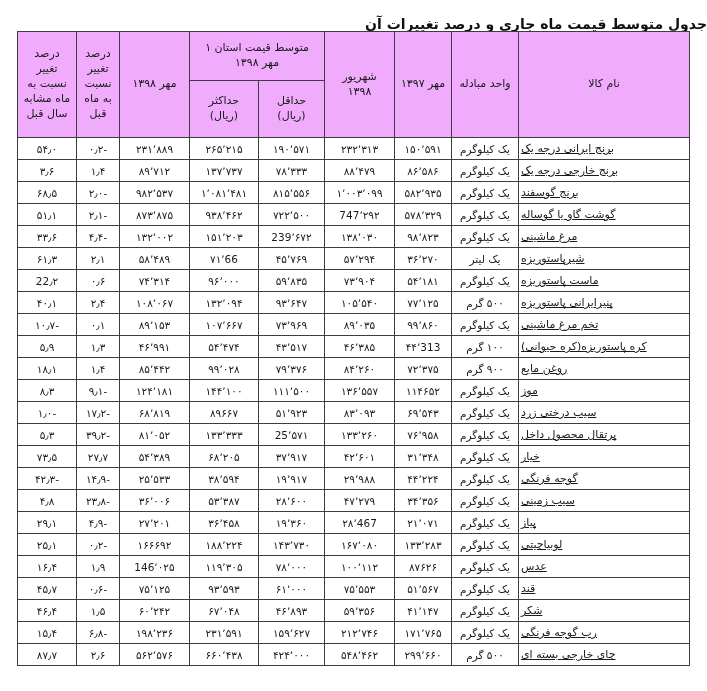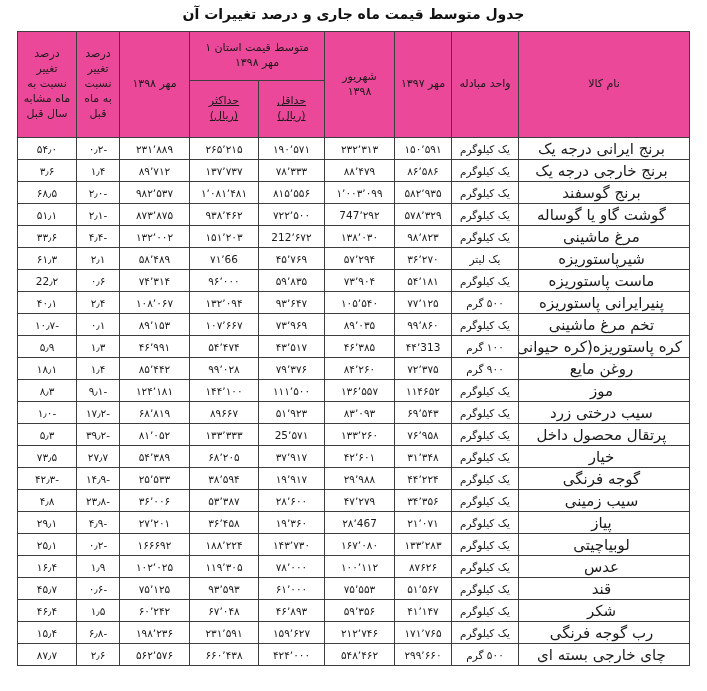--- a/index.html
+++ b/index.html
@@ -3,48 +3,48 @@
 <meta charset="utf-8">
 <style>
   html,body{margin:0;padding:0;}
   body{
     width:707px;height:691px;background:#ffffff;overflow:hidden;
     font-family:"DejaVu Sans","Liberation Sans",sans-serif;
     -webkit-font-smoothing:antialiased;
   }
   .page{position:relative;width:707px;height:691px;direction:rtl;}
   .title{
-    position:absolute;top:6px;right:0;left:0;
-    text-align:center;font-size:14px;font-weight:bold;color:#111;
+    position:absolute;top:16px;right:0;left:0;
+    font-size:14px;font-weight:bold;color:#111;
   }
   table.price-table{
     position:absolute;top:31px;right:17px;
     width:672px;border-collapse:collapse;table-layout:fixed;
     direction:rtl;
   }
   table.price-table th, table.price-table td{
     border:1px solid #3d3d3d;
     color:#1a1a1a;
     vertical-align:middle;
     text-align:center;
     padding:0 2px;
     overflow:hidden;
   }
   table.price-table th{
     font-weight:normal;
     font-size:11px;
     white-space:pre-line;
     line-height:1.35;
-    background:#ec4899;
+    background:#f0abfc;
   }
   thead tr.h-top th{height:48px;}
-  thead tr.h-sub th{height:56px;text-decoration:underline;}
+  thead tr.h-sub th{height:56px;}
   tbody td{height:21px;font-size:10.5px;white-space:nowrap;}
   tbody td.col-name{
-    text-align:center;padding-right:7px;font-size:15px;
+    text-align:left;padding-right:7px;font-size:11px;text-decoration:underline;
   }
   th.group-head{font-size:11px;}
 </style>
 </head>
 <body>
 
 <div class="page">
   <div class="title">جدول متوسط قیمت ماه جاری و درصد تغییرات آن</div>
 
   <table class="price-table">
@@ -130,21 +130,21 @@
           <td class="col-max">۹۳۸٬۴۶۲</td>
           <td class="col-mehr98">۸۷۳٬۸۷۵</td>
           <td class="col-pct_month">-۲٫۱</td>
           <td class="col-pct_year">۵۱٫۱</td>
         </tr>
         <tr>
           <td class="col-name">مرغ ماشینی</td>
           <td class="col-unit">یک کیلوگرم</td>
           <td class="col-mehr97">۹۸٬۸۲۳</td>
           <td class="col-shahrivar98">۱۳۸٬۰۳۰</td>
-          <td class="col-min">212٬۶۷۲</td>
+          <td class="col-min">239٬۶۷۲</td>
           <td class="col-max">۱۵۱٬۲۰۳</td>
           <td class="col-mehr98">۱۳۲٬۰۰۲</td>
           <td class="col-pct_month">-۴٫۴</td>
           <td class="col-pct_year">۳۳٫۶</td>
         </tr>
         <tr>
           <td class="col-name">شیرپاستوریزه</td>
           <td class="col-unit">یک لیتر</td>
           <td class="col-mehr97">۳۶٬۲۷۰</td>
           <td class="col-shahrivar98">۵۷٬۲۹۴</td>
@@ -297,21 +297,21 @@
           <td class="col-pct_month">-۰٫۲</td>
           <td class="col-pct_year">۲۵٫۱</td>
         </tr>
         <tr>
           <td class="col-name">عدس</td>
           <td class="col-unit">یک کیلوگرم</td>
           <td class="col-mehr97">۸۷۶۲۶</td>
           <td class="col-shahrivar98">۱۰۰٬۱۱۲</td>
           <td class="col-min">۷۸٬۰۰۰</td>
           <td class="col-max">۱۱۹٬۳۰۵</td>
-          <td class="col-mehr98">۱۰۲٬۰۲۵</td>
+          <td class="col-mehr98">146٬۰۲۵</td>
           <td class="col-pct_month">۱٫۹</td>
           <td class="col-pct_year">۱۶٫۴</td>
         </tr>
         <tr>
           <td class="col-name">قند</td>
           <td class="col-unit">یک کیلوگرم</td>
           <td class="col-mehr97">۵۱٬۵۶۷</td>
           <td class="col-shahrivar98">۷۵٬۵۵۳</td>
           <td class="col-min">۶۱٬۰۰۰</td>
           <td class="col-max">۹۳٬۵۹۳</td>

